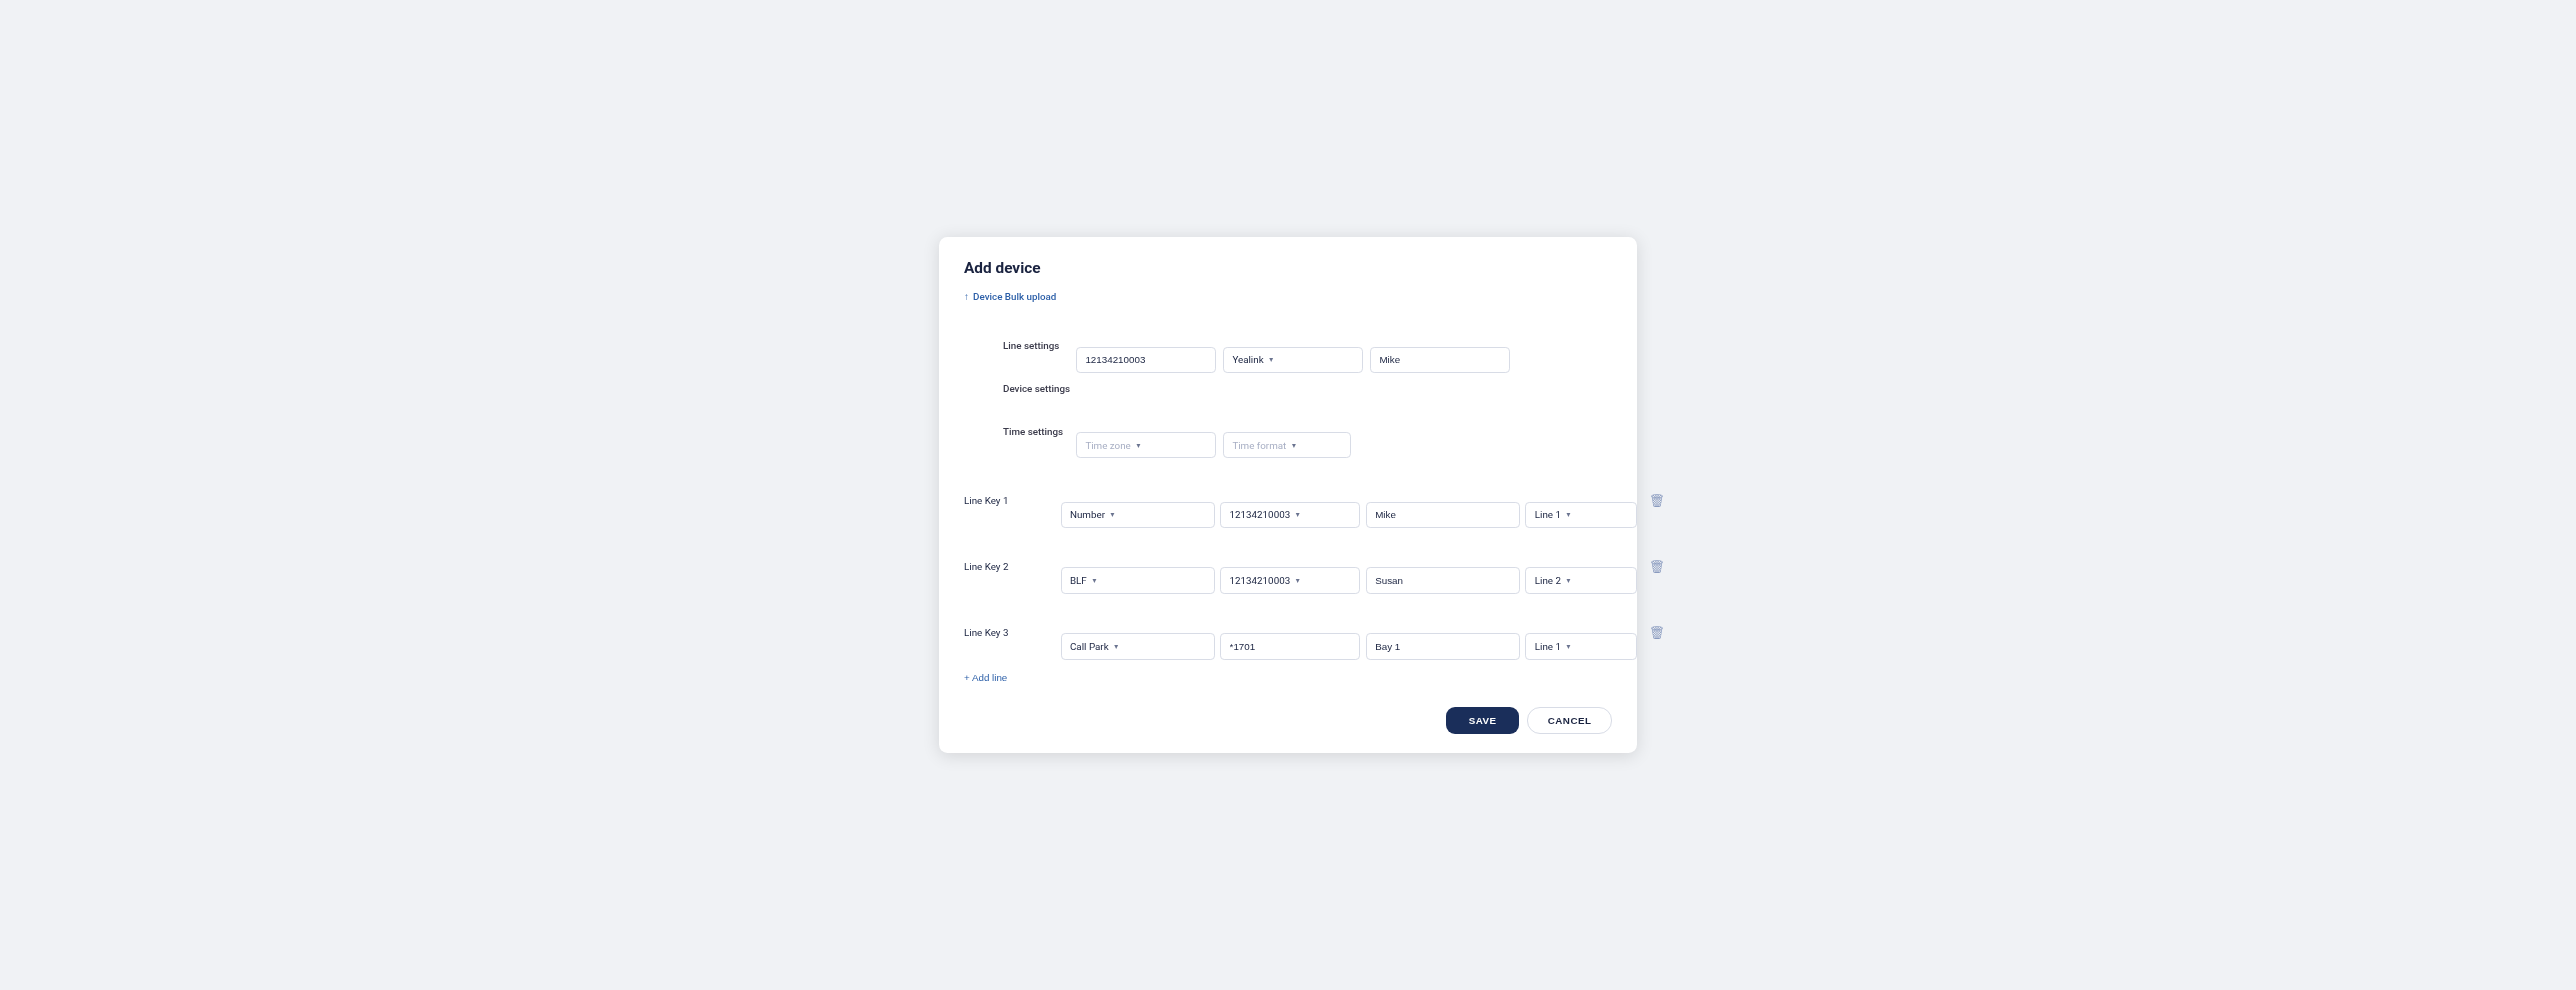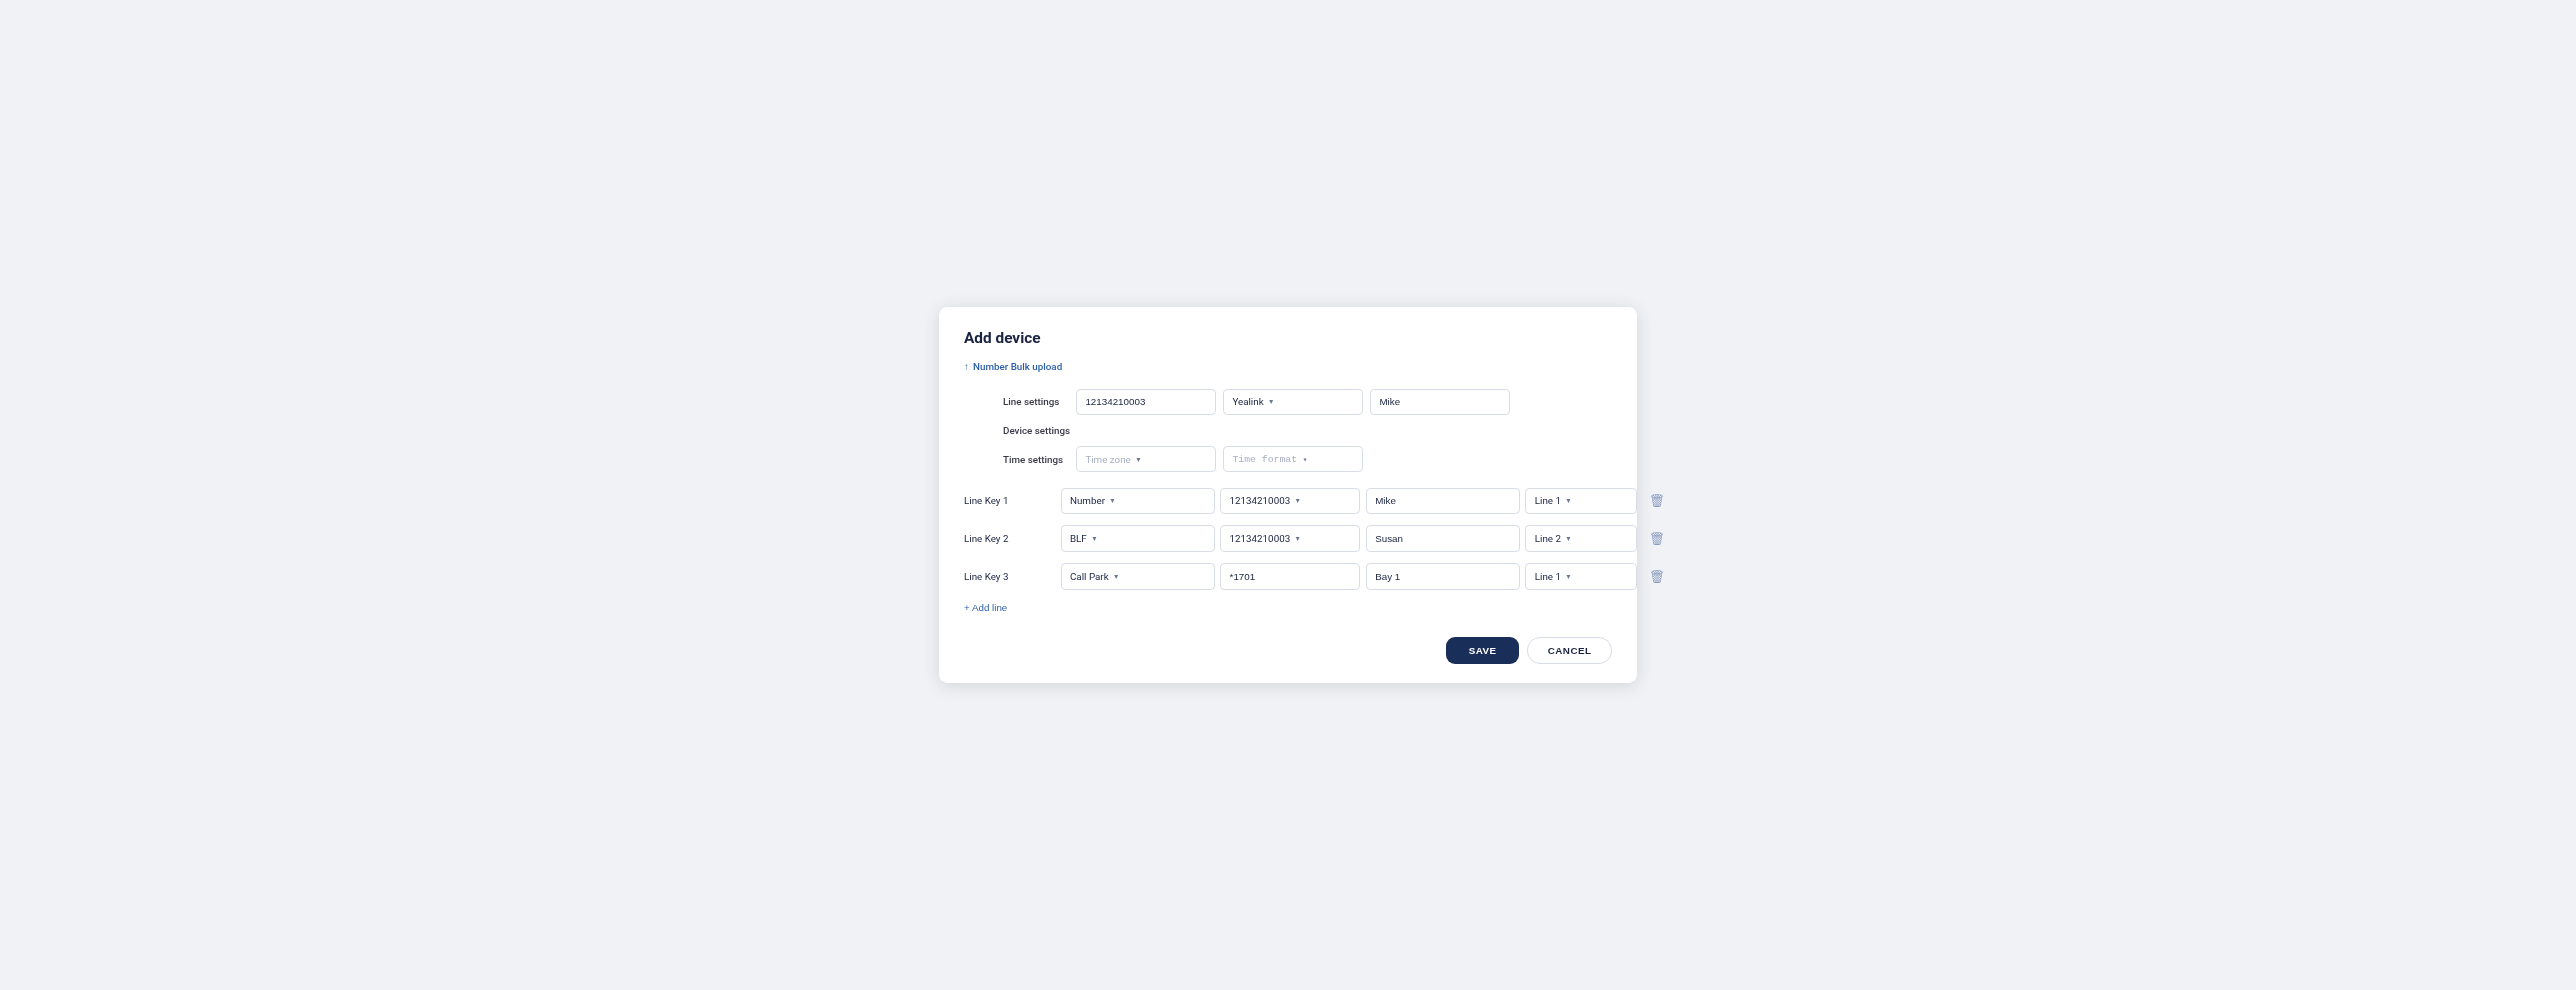--- a/index.html
+++ b/index.html
@@ -66,20 +66,21 @@
 
     input[type="text"], .select-box {
       border: 1px solid #d8dce6;
       border-radius: 4.2px;
       padding: 5.6px 8.4px;
       font-size: 9.8px;
       color: #1a2340;
       background: #fff;
       outline: none;
       height: 26.5px;
+      margin-top: 28px;
     }
     input[type="text"]::placeholder {
       color: #a8afc4;
     }
     .select-box {
       display: flex;
       align-items: center;
       justify-content: flex-start;
       cursor: pointer;
       user-select: none;
@@ -97,21 +98,21 @@
       color: #6b7490;
       font-size: 7.7px;
       margin-left: 5.6px;
     }
 
     .input-phone { width: 140px; }
     .select-brand { width: 140px; }
     .input-name { width: 140px; }
     .input-mac { width: 140px; }
     .select-timezone { width: 140px; }
-    .select-timeformat { width: 140px; font-family: Liberation Mono, monospace; }
+    .select-timeformat { width: 128px; }
 
     
     .table-section {
       margin-top: 7px;
     }
     .table-header {
       display: grid;
       grid-template-columns: 91px 154px 140px 154px 112px 28px;
       gap: 5.6px;
       padding: 4.2px 0 5.6px 0;
@@ -210,21 +211,21 @@
     }
   </style>
 </head>
 <body>
 
 <div class="dialog">
   <div class="dialog-title">Add device</div>
 
   <a class="bulk-upload-link">
     <span class="upload-icon">↑</span>
-    <span>Number Bulk upload</span>
+    <span>Device Bulk upload</span>
   </a>
 
   <div class="settings-section">
 
     <div class="settings-row">
       <div class="settings-label">Line settings</div>
       <div class="settings-fields">
         <input type="text" class="input-phone" value="12134210003" style="">
         <div class="select-box select-brand">
           <span class="select-value">Yealink</span>

